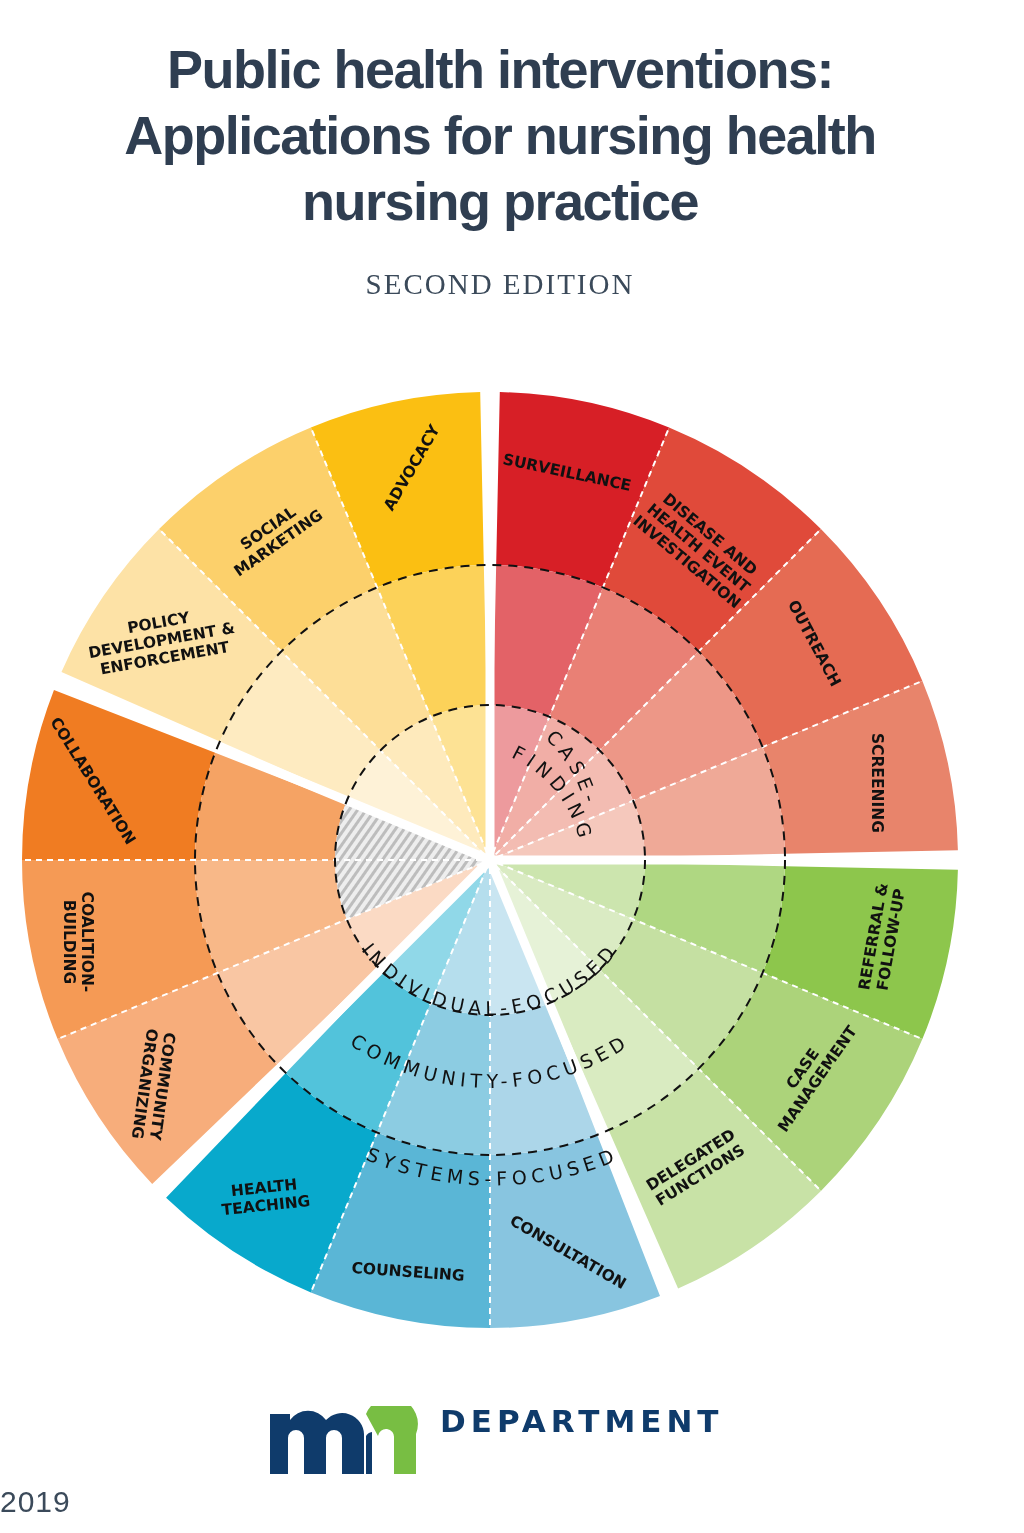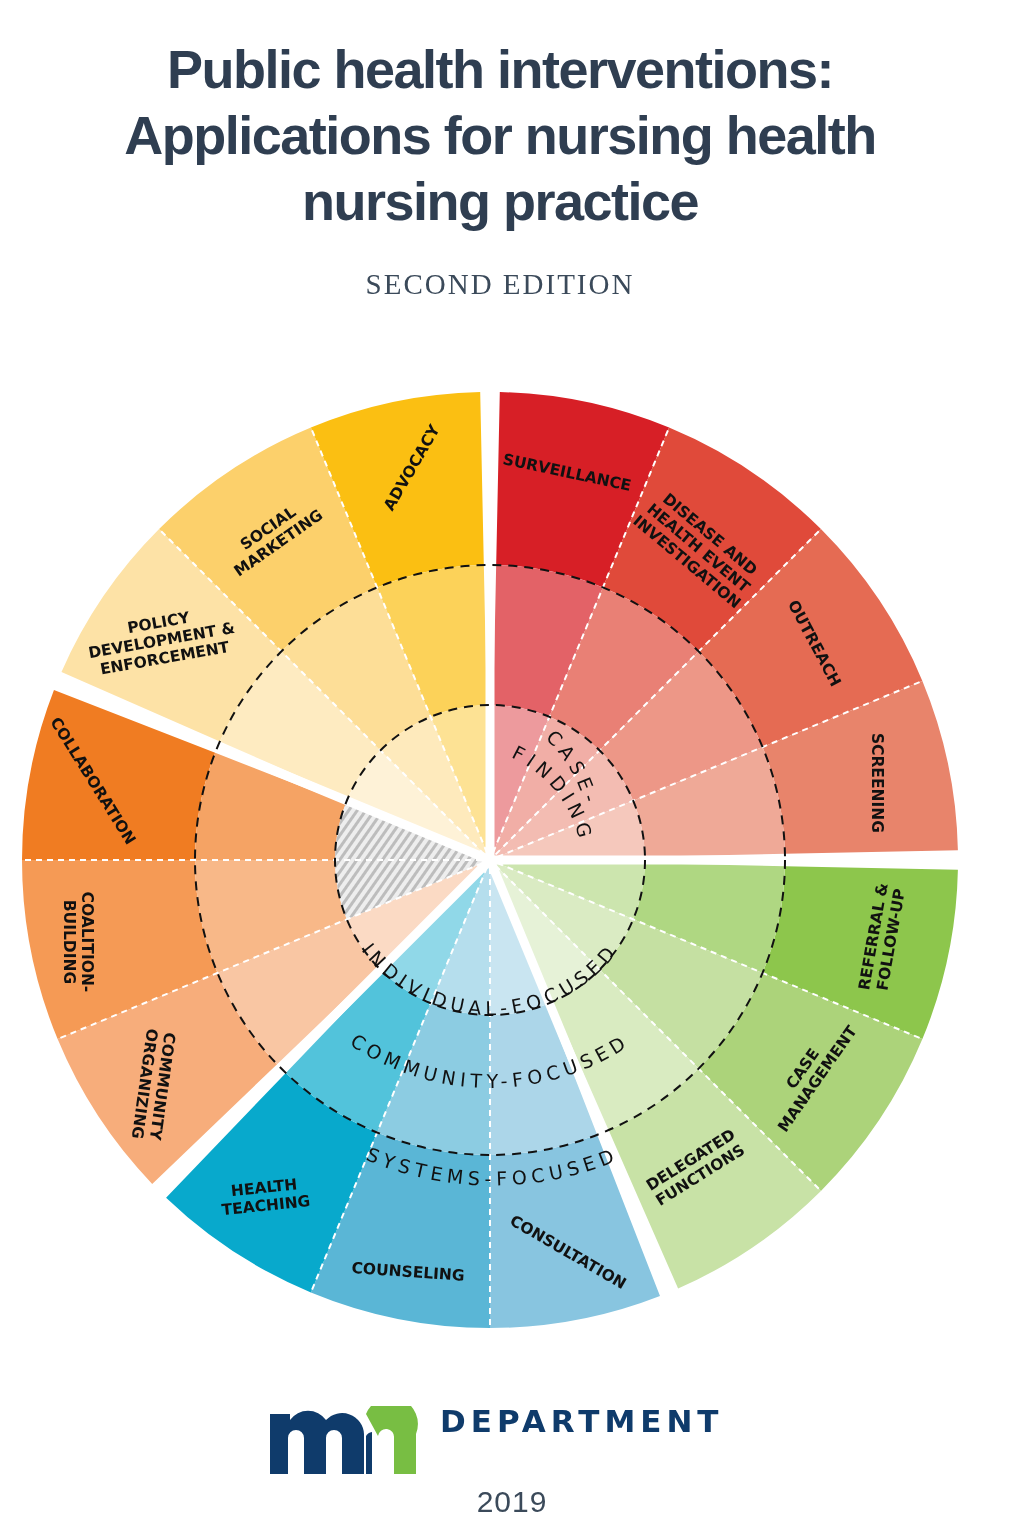--- a/index.html
+++ b/index.html
@@ -9,21 +9,21 @@
            font-family: "Liberation Sans", sans-serif; font-weight: bold; font-size: 54px;
            line-height: 66px; color: #2f3e51; letter-spacing: -1.5px; }
   .title span { display: block; }
   .subtitle { position: absolute; top: 268px; left: 0; width: 1000px; text-align: center;
               font-size: 29px; letter-spacing: 2px; color: #3b4a5a; font-family: Liberation Serif, serif; }
   #wheel { position: absolute; left: 0; top: 380px; }
   .logo { position: absolute; left: 266px; top: 1406px; }
   .dept { position: absolute; left: 440px; top: 1404px; font-family: "DejaVu Sans", sans-serif;
           font-weight: bold; font-size: 31px; letter-spacing: 5px; color: #0f3b6b; line-height: 34px; }
   .dept span { display: block; }
-  .year { position: absolute; left: 0; width: 1024px; top: 1485px; text-align: center;
+  .year { position: absolute; left: 0; width: 1024px; top: 1485px; text-align: left;
           font-size: 30px; color: #3b4a5a; letter-spacing: 1px; }
   .seglabel { font-family: "DejaVu Sans", sans-serif; font-weight: bold; font-size: 15.5px; fill: #111; }
   .ringlabel { font-family: "DejaVu Sans", sans-serif; font-size: 19px; fill: #111; letter-spacing: 5px; }
 </style>
 </head>
 <body>
 
 <div class="title">
   <span>Public health interventions:</span>
   <span>Applications for nursing health</span>

